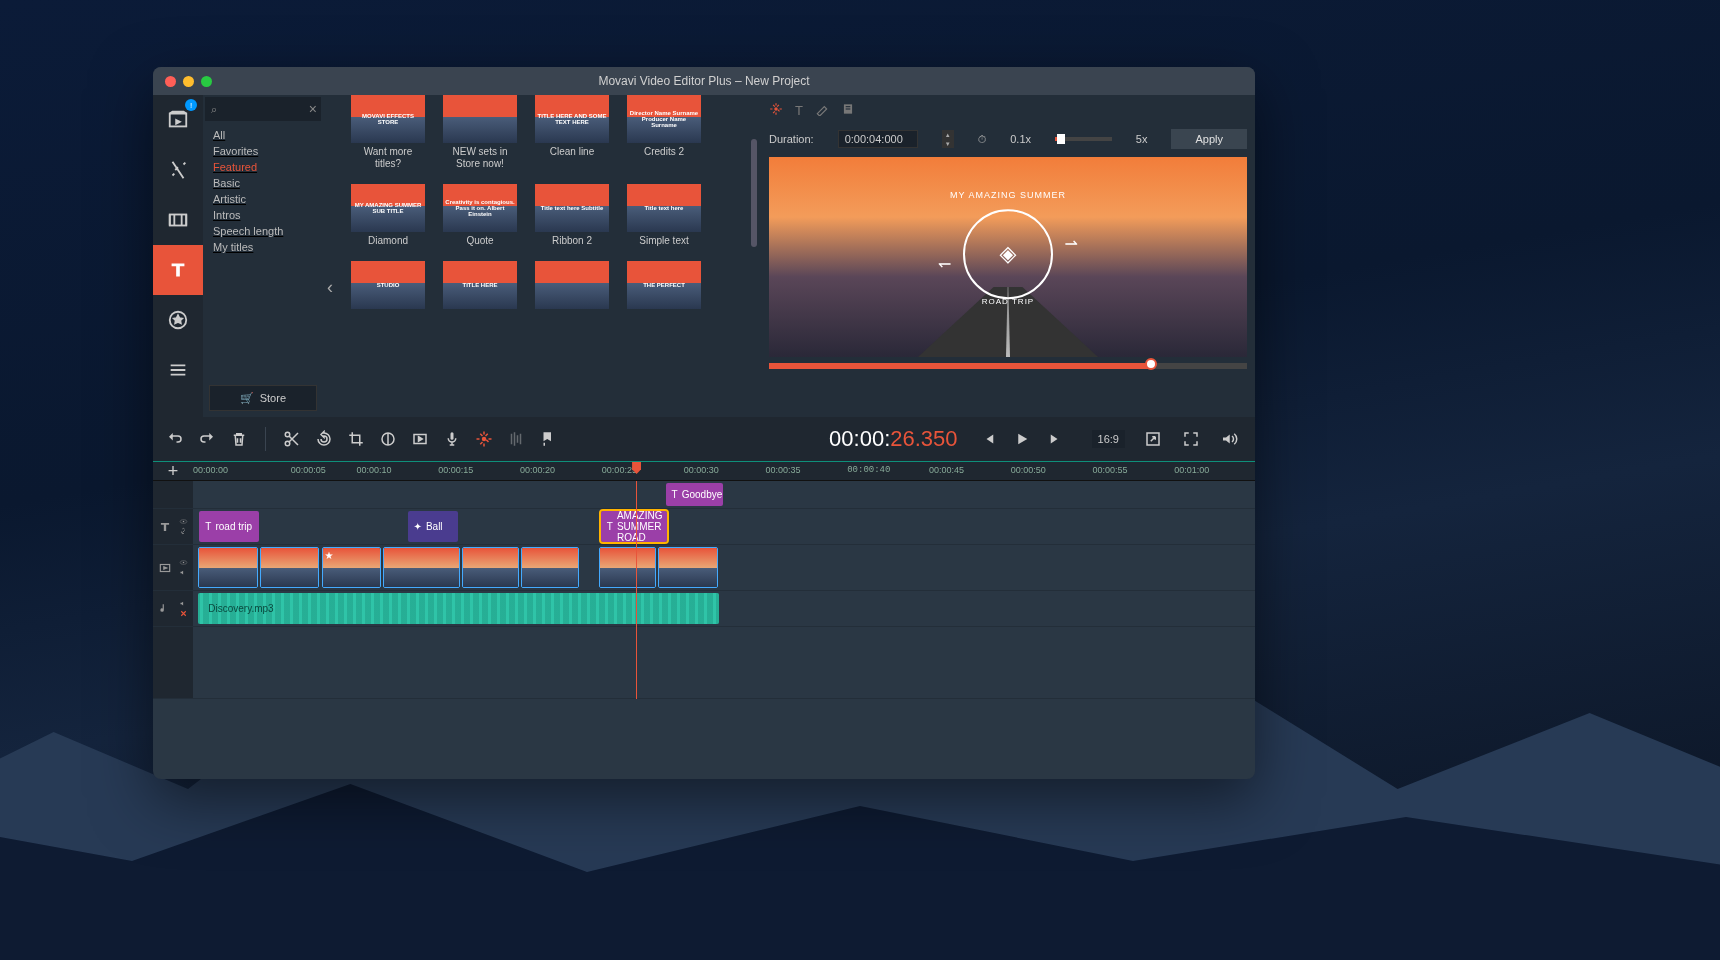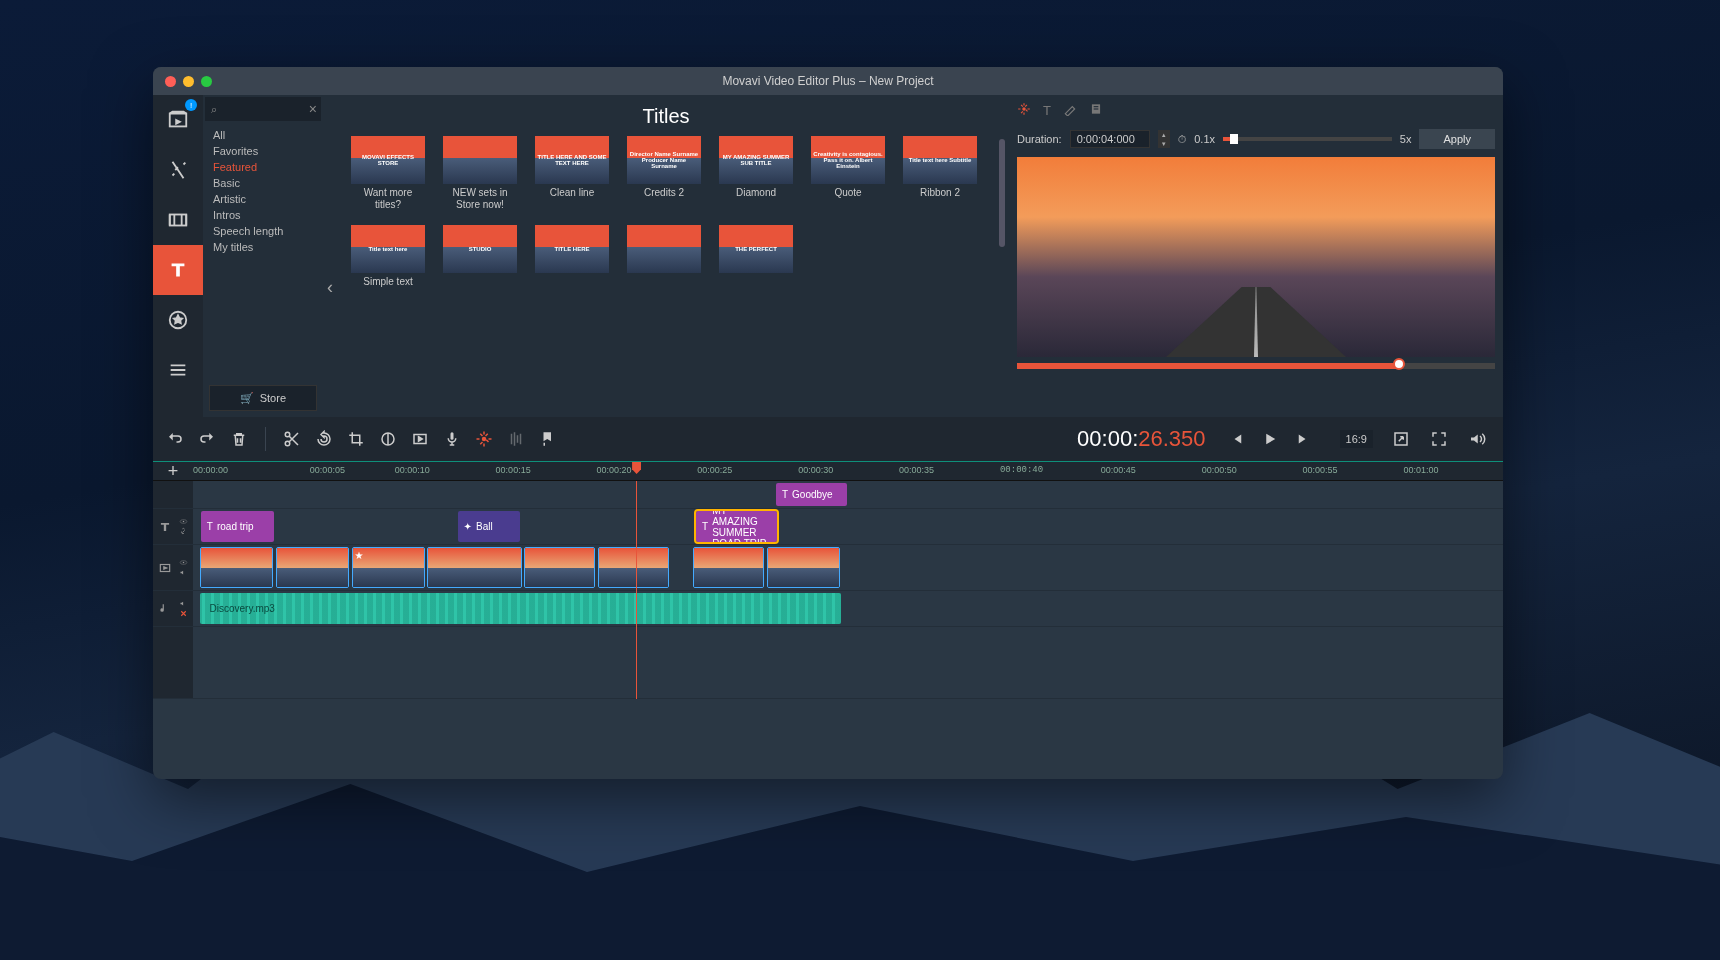--- a/index.html
+++ b/index.html
@@ -1,59 +1,59 @@
 <!DOCTYPE html>
 <html><head>
 <meta charset="utf-8">
 <style>
 * { margin:0; padding:0; box-sizing:border-box; font-family:-apple-system,Helvetica,Arial,sans-serif; }
 body { background:linear-gradient(170deg,#0b1b38 0%,#0a182f 40%,#14243d 60%,#0a1220 100%); width:1720px; height:960px; position:relative; overflow:hidden; }
 .mountains { position:absolute; bottom:0; left:0; right:0; height:420px; background:linear-gradient( to top,#1a2e4d 0%, #1a2e4d 30%, transparent 30%); }
 .mtn-shape { position:absolute; bottom:0; left:-100px; right:-100px; height:380px; background:#273a55; clip-path:polygon(0% 100%,0% 60%,8% 40%,15% 55%,24% 20%,30% 45%,38% 10%,45% 48%,55% 25%,62% 50%,70% 30%,78% 55%,88% 35%,100% 60%,100% 100%); }
 .mtn-fore { position:absolute; bottom:0; left:-50px; right:-50px; height:220px; background:#0e1b32; clip-path:polygon(0% 100%,0% 40%,10% 55%,22% 20%,35% 60%,50% 30%,65% 55%,80% 35%,100% 60%,100% 100%); }
 
-.app { position:absolute; left:153px; top:67px; width:1350px; height:712px; background:#2a3744; border-radius:8px; overflow:hidden; box-shadow:0 20px 60px rgba(0,0,0,0.5); }
+.app { position:absolute; left:153px; top:67px; width:1102px; height:712px; background:#2a3744; border-radius:8px; overflow:hidden; box-shadow:0 20px 60px rgba(0,0,0,0.5); }
 .titlebar { height:28px; background:#3a4450; display:flex; align-items:center; position:relative; }
 .traffic { display:flex; gap:7px; padding-left:12px; }
 .tl { width:11px; height:11px; border-radius:50%; }
 .tl.r{background:#ff5f57;} .tl.y{background:#ffbd2e;} .tl.g{background:#28ca42;}
 .title { position:absolute; left:0; right:0; text-align:center; color:#d0d0d0; font-size:12px; }
 
 .main-row { display:flex; height:322px; }
 .side-nav { width:50px; background:#1f2730; display:flex; flex-direction:column; }
 .nav-item { height:50px; display:flex; align-items:center; justify-content:center; color:#ccc; position:relative; cursor:pointer; }
 .nav-item.active { background:#e8543a; color:#fff; }
 .nav-item svg { width:22px; height:22px; }
 .badge-blue { position:absolute; top:4px; right:6px; width:12px; height:12px; background:#0099ff; border-radius:50%; font-size:8px; color:#fff; display:flex; align-items:center; justify-content:center; }
 
 .cat-panel { width:120px; background:#232e39; display:flex; flex-direction:column; }
 .search-row { height:24px; margin:2px; background:#1a222b; display:flex; align-items:center; padding:0 6px; position:relative; }
 .search-row input { background:transparent; border:none; outline:none; color:#ccc; font-size:11px; width:80px; }
 .search-close { position:absolute; right:4px; color:#888; font-size:14px; cursor:pointer; }
-.cat-list { flex:1; padding:4px 0; }
+.cat-list { flex:1; padding:4px 0;text-decoration:underline; }
 .cat-item { padding:2px 10px; font-size:11px; color:#bbb; cursor:pointer; }
 .cat-item.sel { color:#e8543a; }
 .store-btn { margin:6px; height:26px; background:#1a222b; border:1px solid #333; display:flex; align-items:center; justify-content:center; color:#ccc; font-size:11px; gap:6px; cursor:pointer; }
 
 .titles-panel { flex:1; background:#232e39; display:flex; flex-direction:column; position:relative; }
 .titles-hdr { text-align:center; color:#fff; font-size:20px; padding:10px 0 8px; }
 .title-grid { display:flex; flex-wrap:wrap; gap:14px 18px; padding:0 20px 10px 28px; overflow:hidden; position:relative; }
 .tcard { width:74px; display:flex; flex-direction:column; align-items:center; cursor:pointer; }
 .thumb { width:74px; height:48px; background:linear-gradient(180deg,#e8543a 0%,#e8543a 45%,#4a5d7a 45%,#2a3850 100%); display:flex; flex-direction:column; align-items:center; justify-content:center; color:#fff; font-size:6px; font-weight:600; text-align:center; padding:2px; }
 .tcard-lbl { font-size:10px; color:#ccc; text-align:center; margin-top:3px; line-height:1.2; }
 .chev-left { position:absolute; left:4px; top:182px; color:#aaa; font-size:18px; cursor:pointer; }
 .v-scroll { position:absolute; right:4px; top:44px; width:6px; bottom:8px; background:transparent; }
 .v-thumb { width:6px; background:#556; border-radius:3px; }
 
 .preview-panel { width:494px; background:#232e39; display:flex; flex-direction:column; }
 .prev-tabs { height:30px; display:flex; align-items:center; padding:0 8px; gap:12px; }
 .ptab { color:#777; cursor:pointer; font-size:13px; }
 .ptab.active { color:#e8543a; }
 .ptab svg{width:14px;height:14px;}
-.dur-row { height:28px; display:flex; align-items:center; padding:0 8px; gap:8px; font-size:11px; color:#ccc; }
+.dur-row { height:28px; display:flex; align-items:center; padding:0 8px; gap:24px; font-size:11px; color:#ccc; }
 .dur-input { background:#1a222b; border:1px solid #333; color:#ccc; padding:2px 6px; font-size:11px; width:80px; }
 .stepper { display:flex; flex-direction:column; }
 .st-btn { width:12px; height:9px; background:#333; cursor:pointer; display:flex; align-items:center; justify-content:center; font-size:6px; color:#aaa;}
 .speed-slider { flex:1; display:flex; align-items:center; gap:6px; }
 .speed-track { height:4px; background:#444; flex:1; position:relative; }
 .speed-fill { position:absolute; left:0; top:0; bottom:0; background:#e8543a; }
 .speed-knob { position:absolute; width:8px; height:10px; background:#fff; top:-3px; }
 .apply-btn { background:#3a4550; color:#e0e0e0; border:none; padding:4px 24px; font-size:11px; cursor:pointer; margin-left:auto; }
 
 .preview-vid { margin:4px 8px 6px; background:#000; height:200px; position:relative; overflow:hidden; }
@@ -186,21 +186,20 @@
         <div class="cat-item">Speech length</div>
         <div class="cat-item">My titles</div>
       </div>
       <div class="store-btn">
         <span>🛒</span>
         <span>Store</span>
       </div>
     </div>
 
     <div class="titles-panel">
-      <div class="titles-hdr">Titles</div>
       <div class="chev-left">‹</div>
       <div class="title-grid" id="title-grid">
           <div class="tcard">
             <div class="thumb">MOVAVI EFFECTS STORE</div>
             <div class="tcard-lbl">Want more titles?</div>
           </div>
           <div class="tcard">
             <div class="thumb"></div>
             <div class="tcard-lbl">NEW sets in Store now!</div>
           </div>
@@ -288,20 +287,29 @@
               <div class="speed-knob" style="left:4%"></div>
             </div>
         </div>
         <span>5x</span>
         <button class="apply-btn">Apply</button>
       </div>
       <div class="preview-vid">
         <div class="sunset"></div>
           <div class="road"></div>
           <div class="roadline"></div>
+        <div class="emblem">
+          <div class="emblem-txt-top">MY AMAZING SUMMER</div>
+          <div class="emblem-ring">
+              <span style="color:#fff;font-size:22px">◈</span>
+            </div>
+          <div class="emblem-txt-bot">ROAD TRIP</div>
+          <div class="arrow-l">↽</div>
+          <div class="arrow-r">⇀</div>
+        </div>
       </div>
       <div class="scrub">
         <div class="scrub-fill" id="scrub-fill" style="width: 80%;"></div>
         <div class="scrub-knob" id="scrub-knob" style="left: calc(80% - 6px);"></div>
       </div>
     </div>
   </div>
 
   <div class="toolbar-row">
     <div class="tool-grp">

